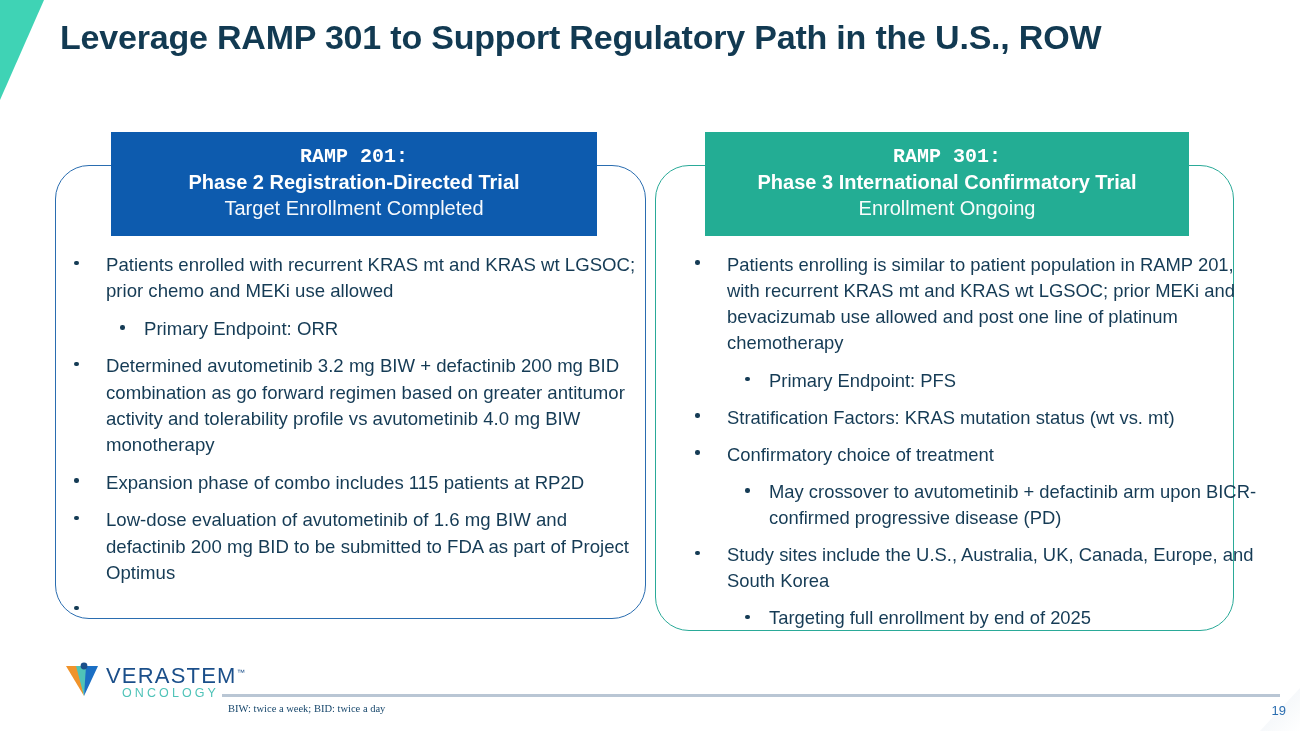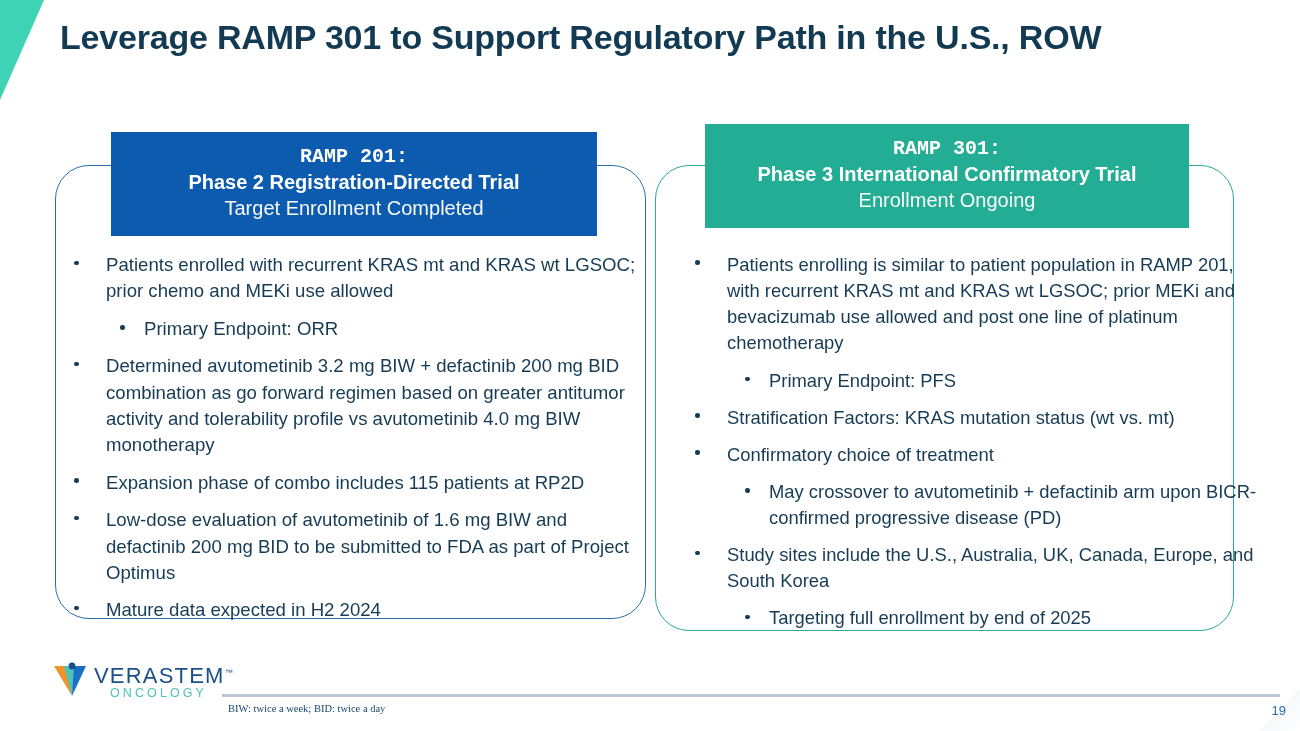--- a/index.html
+++ b/index.html
@@ -38,21 +38,21 @@
   .card.right{left:655px;top:165px;width:577px;height:464px;border-color:#2aaa98;}
 
   .card-header{
     position:absolute;
     text-align:center;
     color:#ffffff;
     padding:12px 10px 14px 10px;
     box-sizing:border-box;
   }
   .card-header.left{left:111px;top:132px;width:486px;height:104px;background:#0d5bae;}
-  .card-header.right{left:705px;top:124px;width:484px;height:104px;background:#23ad94;}
+  .card-header.right{left:705px;top:132px;width:484px;height:104px;background:#23ad94;}
   .ch-l1{font-size:20px;font-weight:bold;line-height:1.28;font-family:Liberation Mono, monospace;}
   .ch-l2{font-size:20px;font-weight:bold;line-height:1.28;}
   .ch-l3{font-size:20px;font-weight:normal;line-height:1.3;opacity:.97;}
 
   
   .body{position:absolute;box-sizing:border-box;}
   .body.left{left:62px;top:252px;width:580px;}
   .body.right{left:655px;top:252px;width:585px;margin-left:28px;}
 
   ul.blist{list-style:none;margin:0;padding:0;}
@@ -92,21 +92,21 @@
     font-size:13px;color:#2a6db0;font-weight:normal;
   }
   .page-wedge{
     position:absolute;right:0;top:688px;width:40px;height:43px;
     background:linear-gradient(to bottom right,#eef2f7 0%,#f7f9fb 60%,#ffffff 100%);
     clip-path:polygon(100% 0,100% 100%,0 100%);
     opacity:.9;
   }
 
   
-  .logo{position:absolute;left:52px;top:662px;width:180px;height:40px;}
+  .logo{position:absolute;left:64px;top:662px;width:180px;height:40px;}
   .logo-word{
     position:absolute;left:42px;top:1px;
     font-size:22px;letter-spacing:1.2px;color:#1b4f8a;font-weight:normal;
   }
   .logo-tm{font-size:8px;vertical-align:super;}
   .logo-sub{
     position:absolute;left:45px;top:24px;
     font-size:12.5px;letter-spacing:3.1px;color:#4fc3b8;margin-left:13px;
   }
 </style>
@@ -125,21 +125,21 @@
     <div class="ch-l2">Phase 2 Registration-Directed Trial</div>
     <div class="ch-l3">Target Enrollment Completed</div>
   </div>
   <div class="body left">
     <ul class="blist">
       <li class="lvl1"><span class="dot"></span><span>Patients enrolled with recurrent KRAS mt and KRAS wt LGSOC; prior chemo and MEKi use allowed</span></li>
       <li class="lvl2"><span class="dot"></span><span>Primary Endpoint: ORR</span></li>
       <li class="lvl1"><span class="dot"></span><span>Determined avutometinib 3.2 mg BIW + defactinib 200 mg BID combination as go forward regimen based on greater antitumor activity and tolerability profile vs avutometinib 4.0 mg BIW monotherapy</span></li>
       <li class="lvl1"><span class="dot"></span><span>Expansion phase of combo includes 115 patients at RP2D</span></li>
       <li class="lvl1"><span class="dot"></span><span>Low-dose evaluation of avutometinib of 1.6 mg BIW and defactinib 200 mg BID to be submitted to FDA as part of Project Optimus</span></li>
-      <li class="lvl1"><span class="dot"></span><span>Mature data expected in H2 2024</span></li>
+      <li class="lvl1"><span class="dot"></span></li>
     </ul>
   </div>
 
   <div class="card right"></div>
   <div class="card-header right">
     <div class="ch-l1">RAMP 301:</div>
     <div class="ch-l2">Phase 3 International Confirmatory Trial</div>
     <div class="ch-l3">Enrollment Ongoing</div>
   </div>
   <div class="body right">

